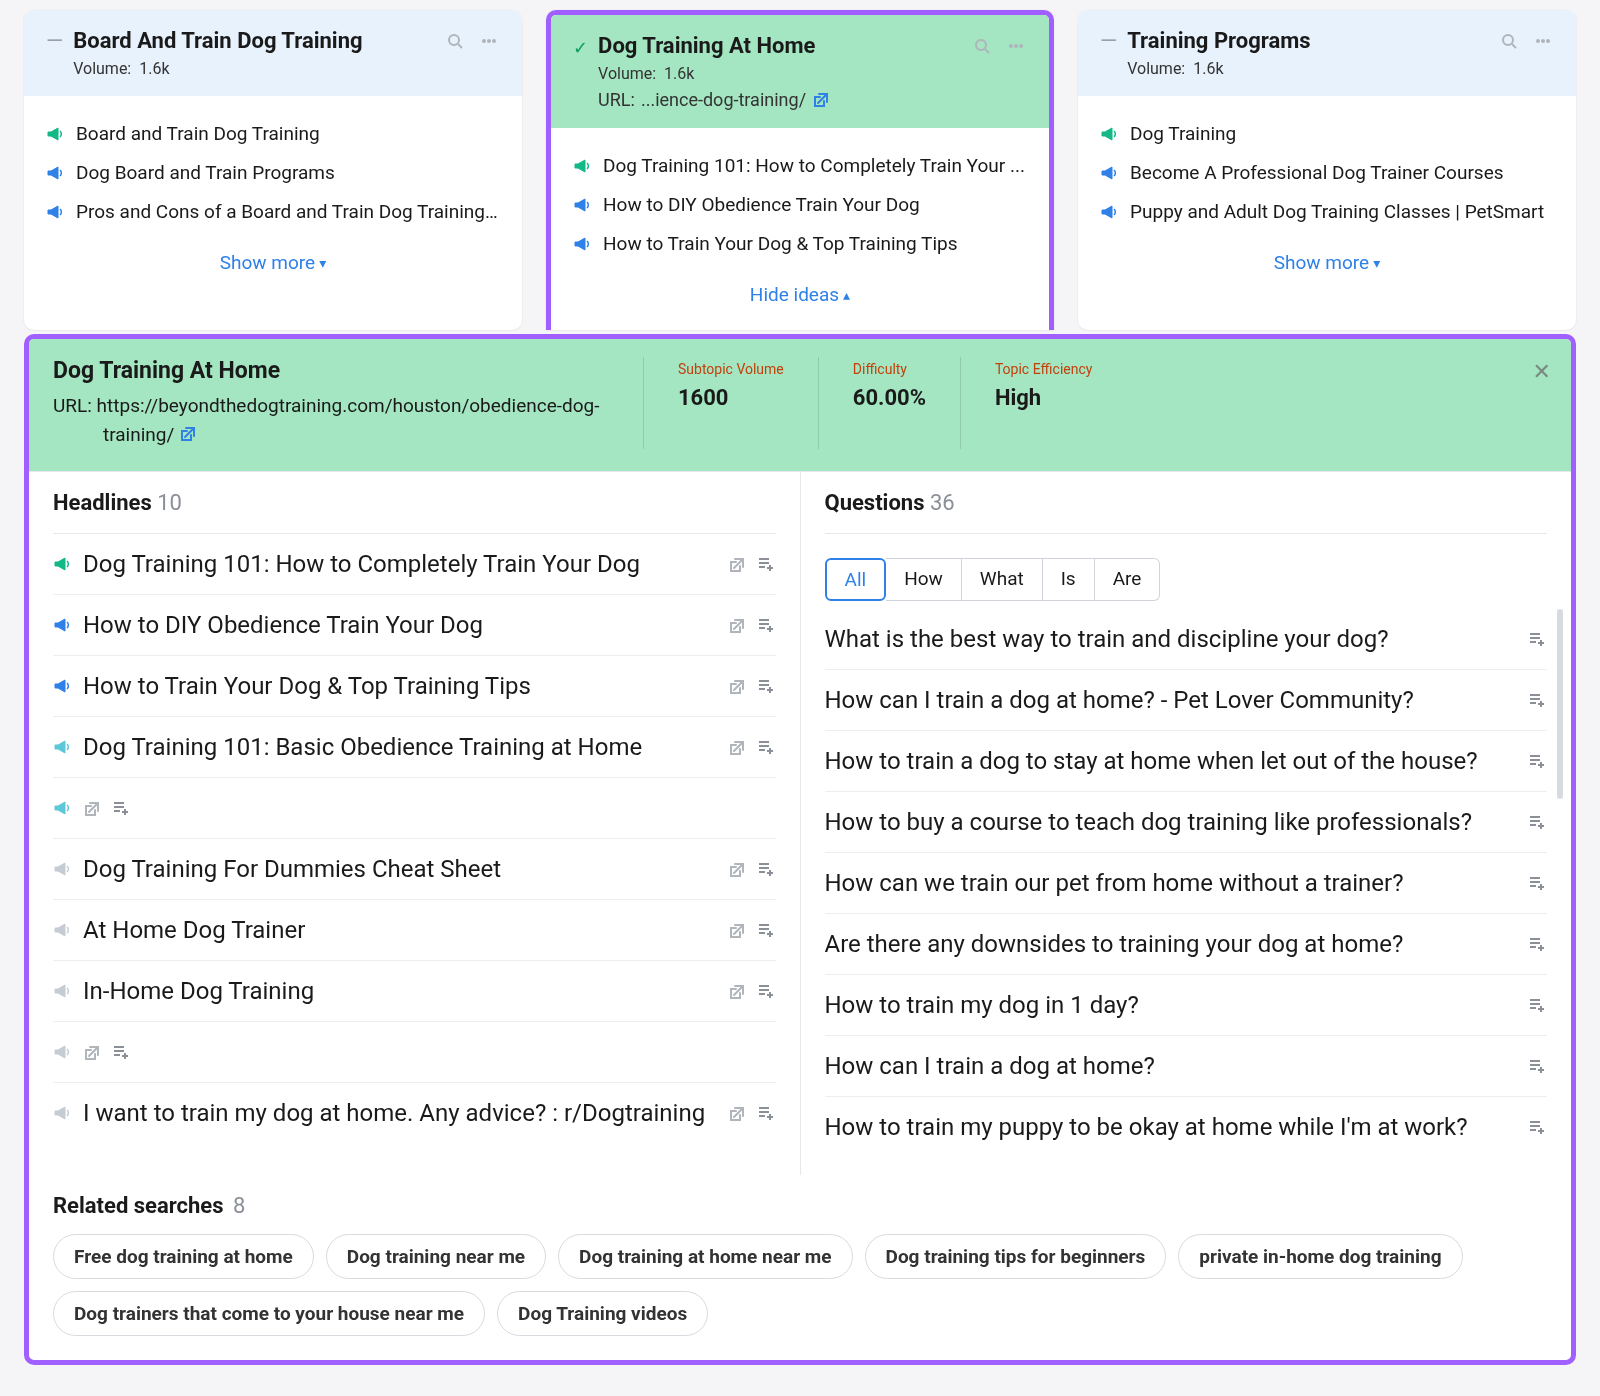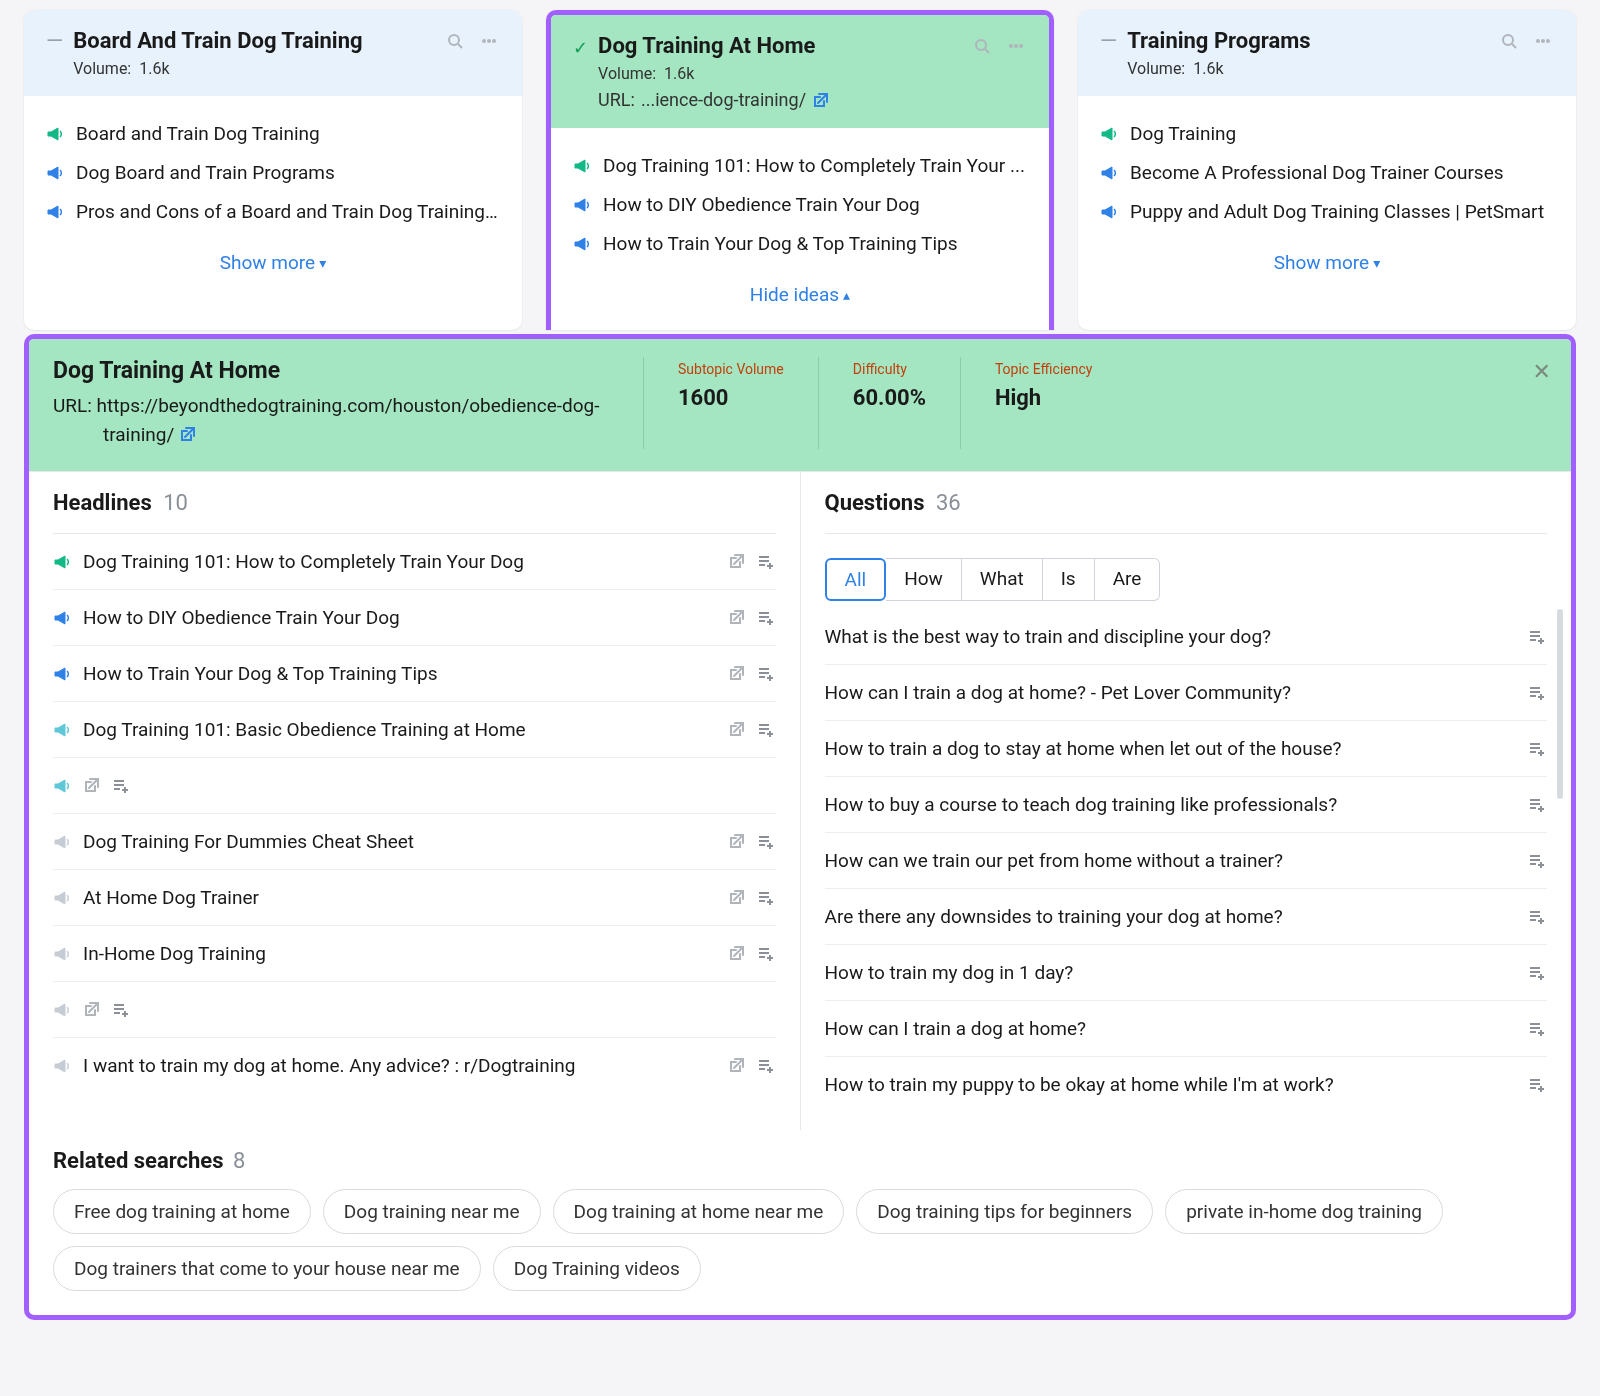--- a/index.html
+++ b/index.html
@@ -71,25 +71,25 @@
   .metric { padding: 4px 34px; border-left: 1px solid rgba(0,0,0,0.12); }
   .metric:first-child { border-left: 1px solid rgba(0,0,0,0.12); }
   .metric-label { font-size: 14px; color: #c2410c; }
   .metric-value { font-size: 22px; font-weight: 700; margin-top: 8px; }
   .close-x { position: absolute; right: 20px; top: 20px; color: #7b8a7f; font-size: 22px; cursor: pointer; }
 
   .detail-body { display: flex; border-top: 1px solid #e6e8ec; }
   .col { flex: 1; padding: 18px 24px 18px; }
   .col.left { border-right: 1px solid #e6e8ec; }
   .col-title { font-size: 22px; font-weight: 700; padding-bottom: 18px; border-bottom: 1px solid #e6e8ec; }
-  .col-title .count { color: #8a8f98; margin-left: 6px; font-weight: 400; }
+  .col-title .count { color: #8a8f98; margin-left: 0; font-weight: 400; }
   .list-row {
     display: flex; align-items: center; gap: 10px;
     padding: 16px 0; border-bottom: 1px solid #eceef1;
-    font-size: 19px;
+    font-size: 24px;
   }
   .list-row:last-child { border-bottom: none; }
   .list-row .text { flex: 1; }
   .ext-link { color: #b0b4bb; }
   .add-btn { color: #8a8f98; cursor: pointer; flex-shrink: 0; }
 
   .pill-row { display: flex; margin: 24px 0 8px; }
   .pill {
     border: 1px solid #d0d4da; padding: 8px 18px; font-size: 19px;
     cursor: pointer; background: #fff; color: #1a1a1a;
@@ -102,21 +102,21 @@
 
   .q-list-wrapper { position: relative; }
   .scroll-indicator {
     position: absolute; right: -16px; top: 0; width: 6px; height: 190px;
     background: #d7dbe0; border-radius: 3px;
   }
 
   .related-section { padding: 18px 24px 24px; }
   .related-title { font-size: 22px; font-weight: 700; margin-bottom: 16px; }
   .related-title .count { color: #8a8f98; font-weight: 400; margin-left: 4px; }
-  .chip-row { display: flex; flex-wrap: wrap; gap: 12px; }
+  .chip-row { display: flex; flex-wrap: wrap; gap: 12px; font-weight: bold; }
   .chip {
     border: 1px solid #d7dbe0; border-radius: 999px;
     padding: 10px 20px; font-size: 19px; color: #333; background: #fff;
     cursor: pointer;
   }
   .ext-icon-svg { display: inline-block; vertical-align: -2px; }
 </style>
 </head>
 <body>
 

